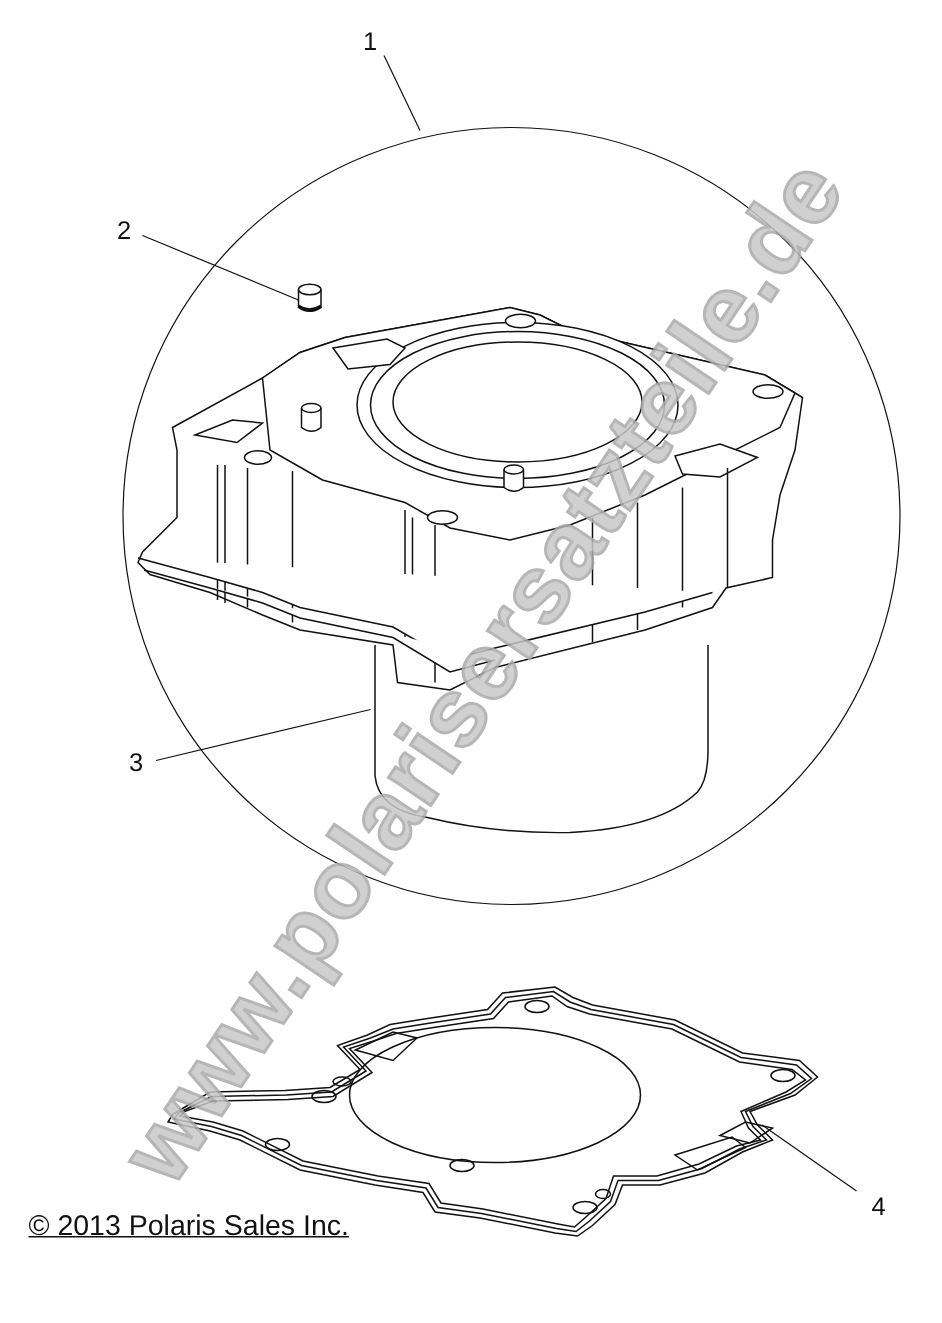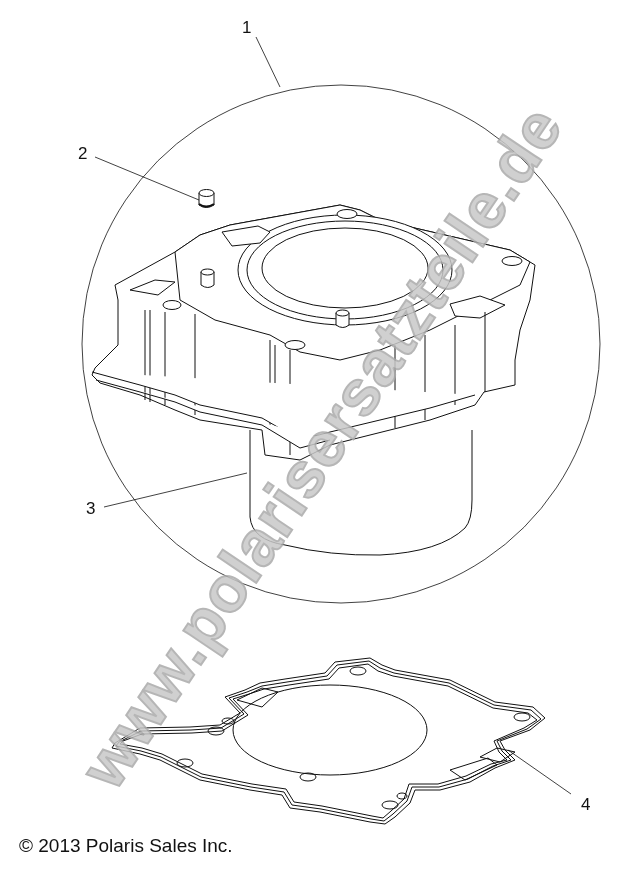--- a/index.html
+++ b/index.html
@@ -1,20 +1,20 @@
 <!DOCTYPE html>
 <html><head>
 <meta charset="utf-8">
 <style>
   html, body { margin: 0; padding: 0; background: #ffffff; }
   body { width: 628px; height: 882px; position: relative; overflow: hidden;
          font-family: "Liberation Sans", sans-serif; }
   #diagram { position: absolute; left: 0; top: 0; width: 628px; height: 882px; }
   .callout { position: absolute; font-size: 17px; color: #111111; line-height: 1; }
-  .copyright { position: absolute; left: 19px; top: 836px; font-size: 19px; color: #111111; line-height: 1; }
+  .copyright { position: absolute; left: 19px; top: 808px; font-size: 19px; color: #111111; line-height: 1; text-decoration: underline; }
   .watermark { position: absolute; left: 0; top: 0; width: 628px; height: 882px; pointer-events: none; }
   .watermark-text {
     position: absolute; left: -80px; top: 412px; width: 800px; text-align: center;
     font-family: "Liberation Sans", sans-serif; font-weight: bold; font-size: 64px;
     color: #c8c8c8; letter-spacing: 1px;
     transform: rotate(-56deg); transform-origin: 50% 50%;
     -webkit-text-stroke: 2px #aaaaaa;
     opacity: 0.85;
   }
 </style>

